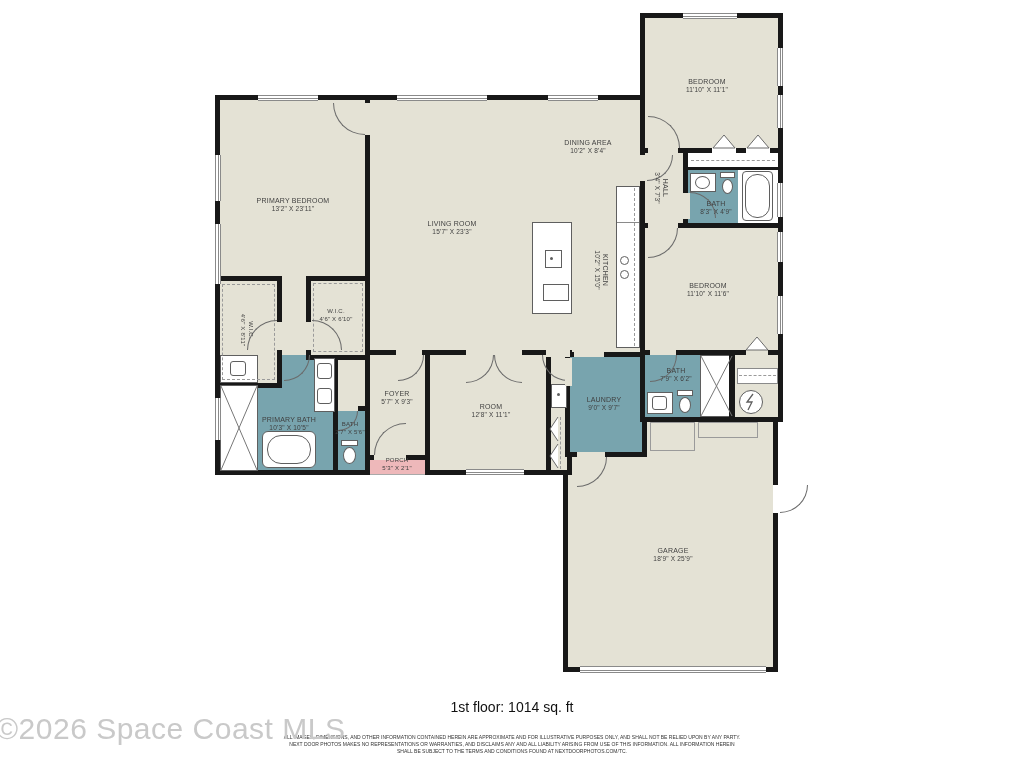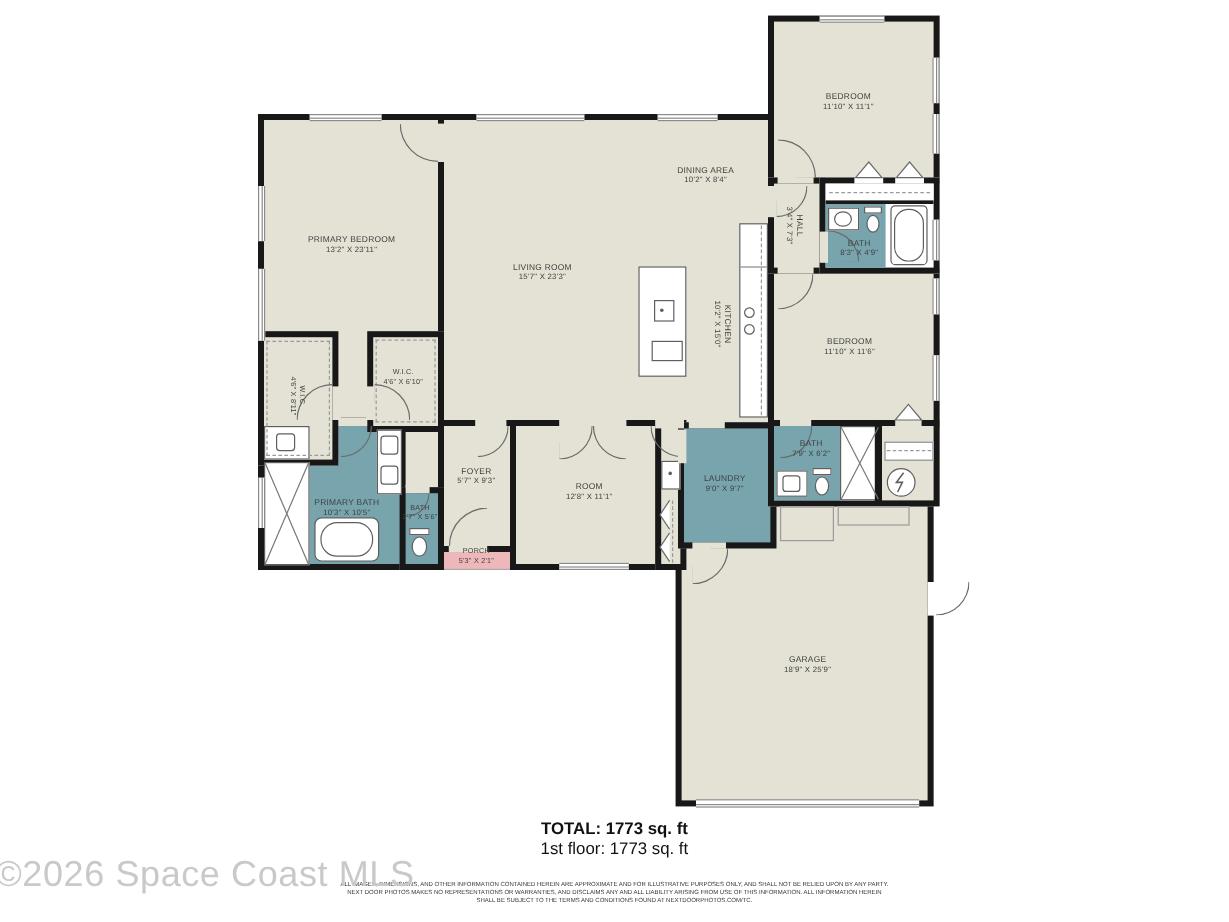--- a/index.html
+++ b/index.html
@@ -277,20 +277,19 @@
   </div>
   <div class="lbl small" style="left:397px;top:464px;">
     <div>PORCH</div>
     <div class="dims">5'3" X 2'1"</div>
   </div>
   <div class="lbl" style="left:673px;top:555px;">
     <div>GARAGE</div>
     <div class="dims">18'9" X 25'9"</div>
   </div>
 
-  <div class="ftr b" style="top:682px;font-size:14px;">TOTAL: 1773 sq. ft</div>
-  <div class="ftr" style="top:699px;font-size:14px;">1st floor: 1773 sq. ft</div>
+  <div class="ftr" style="top:699px;font-size:14px;">1st floor: 1014 sq. ft</div>
   <div class="tiny" style="top:734px;">ALL IMAGES, DIMENSIONS, AND OTHER INFORMATION CONTAINED HEREIN ARE APPROXIMATE AND FOR ILLUSTRATIVE PURPOSES ONLY, AND SHALL NOT BE RELIED UPON BY ANY PARTY.</div>
   <div class="tiny" style="top:741px;">NEXT DOOR PHOTOS MAKES NO REPRESENTATIONS OR WARRANTIES, AND DISCLAIMS ANY AND ALL LIABILITY ARISING FROM USE OF THIS INFORMATION. ALL INFORMATION HEREIN</div>
   <div class="tiny" style="top:748px;">SHALL BE SUBJECT TO THE TERMS AND CONDITIONS FOUND AT NEXTDOORPHOTOS.COM/TC.</div>
   <div class="wm" style="left:-4px;top:712px;">©2026 Space Coast MLS</div>
 
 </div>
 
 </body></html>

